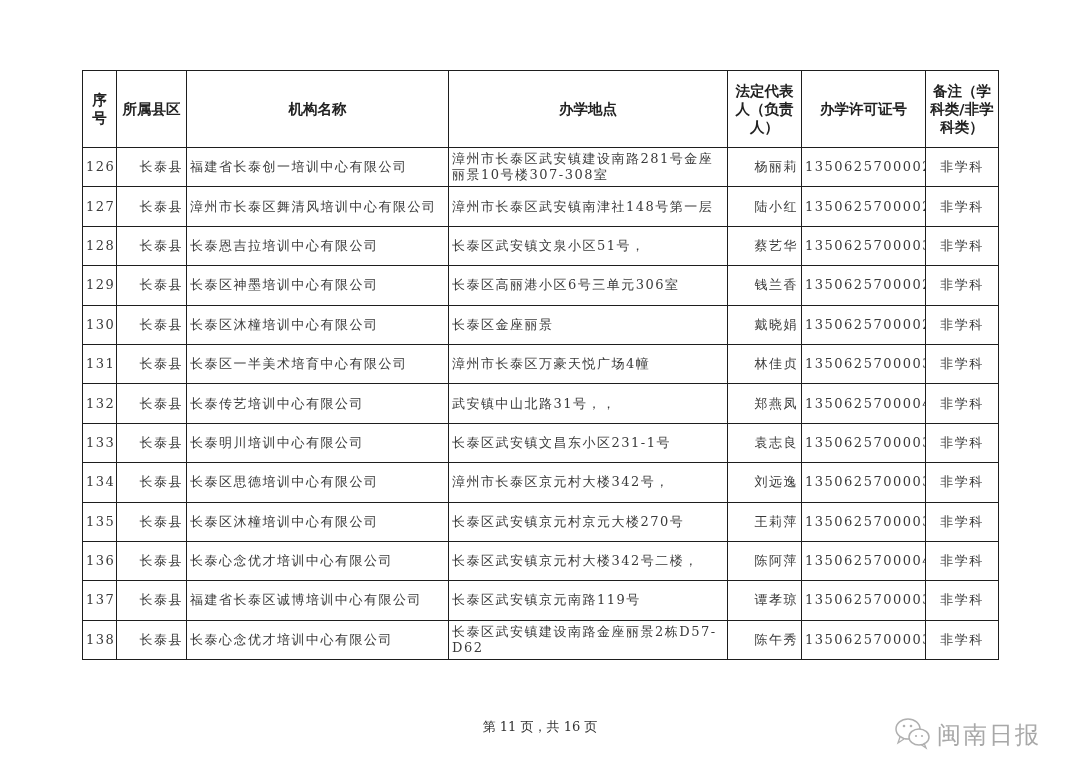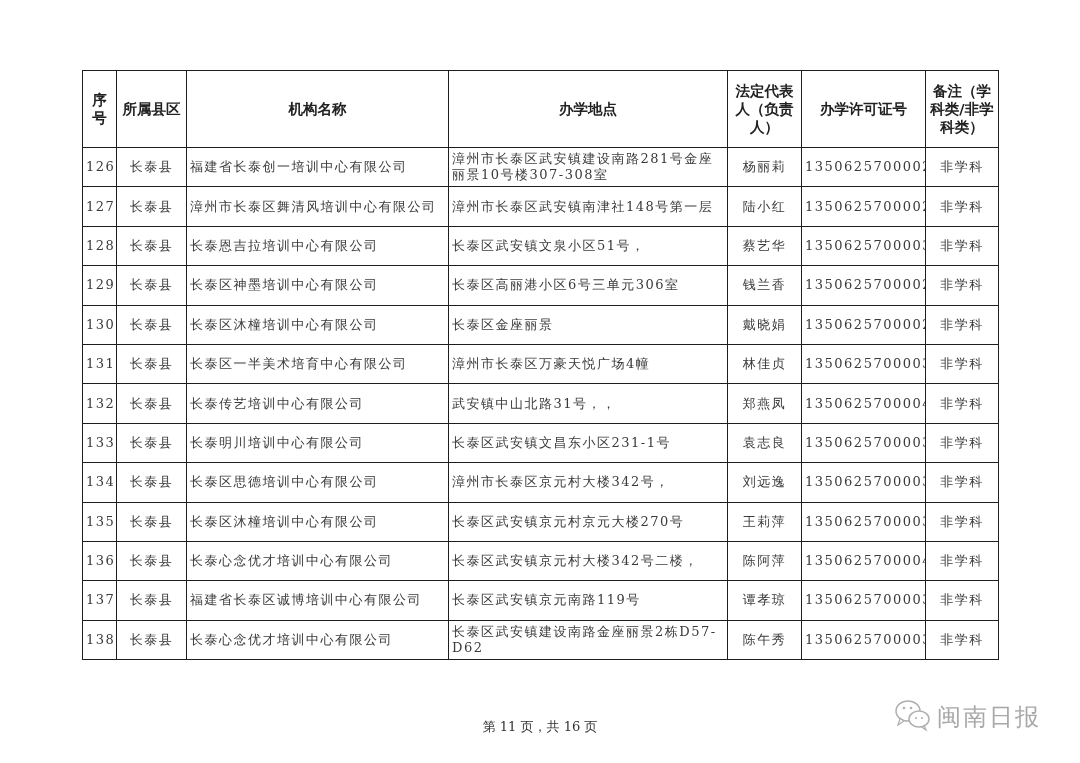--- a/index.html
+++ b/index.html
@@ -8,30 +8,30 @@
     .page { position: absolute; left: 0; top: 0; width: 1080px; height: 661px; background: #fff; }
     table.registry { position: absolute; left: 82px; top: 70px; border-collapse: collapse;
                      table-layout: fixed; width: 916px; }
     table.registry th, table.registry td { border: 1.5px solid #1e1e1e; padding: 0 3px;
                      overflow: hidden; vertical-align: middle; }
     table.registry th { height: 76px; font-family: "DejaVu Sans", "Liberation Sans", sans-serif;
                      font-weight: bold; font-size: 14.5px; line-height: 18px; color: #222; text-align: center; }
     table.registry td { height: 38px; font-size: 13px; line-height: 16px; color: #3a3a3a; letter-spacing: 1.5px; }
     table.registry tr.body-row td { height: 38.4px; }
     td.c-idx { text-align: center; letter-spacing: 0; font-size: 14px; padding: 0; }
-    td.c-county { text-align: center; }
+    td.c-county { text-align: right; }
     td.c-name, td.c-addr { text-align: left; }
-    td.c-rep { text-align: center; font-family: Liberation Serif, serif; }
+    td.c-rep { text-align: right; font-family: Liberation Serif, serif; }
     td.c-lic { text-align: center; letter-spacing: 0; font-size: 14px; padding: 0 1px; }
     td.c-note { text-align: center; }
     th.h-idx { padding: 0; }
     .footer { position: absolute; left: 0; width: 1080px; top: 718px; text-align: center;
               font-size: 13px; color: #333; }
     .footer span { margin-left: 0; }
-    .watermark { position: absolute; left: 893px; top: 698px; display: flex; align-items: center;
+    .watermark { position: absolute; left: 893px; top: 716px; display: flex; align-items: center;
                  color: #9a9a9a; }
     .watermark .wm-text { font-family: "DejaVu Sans", "Liberation Sans", sans-serif; font-size: 24px;
                  letter-spacing: 2px; color: #a8a8a8; margin-left: 4px; }
   </style>
 </head>
 <body>
 
 <div class="page">
   <table class="registry">
     <colgroup>

